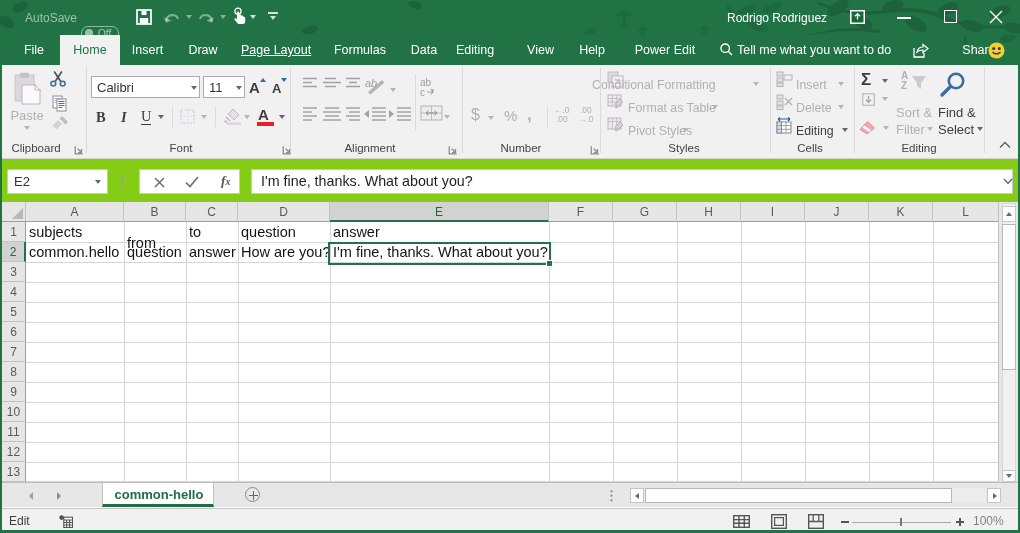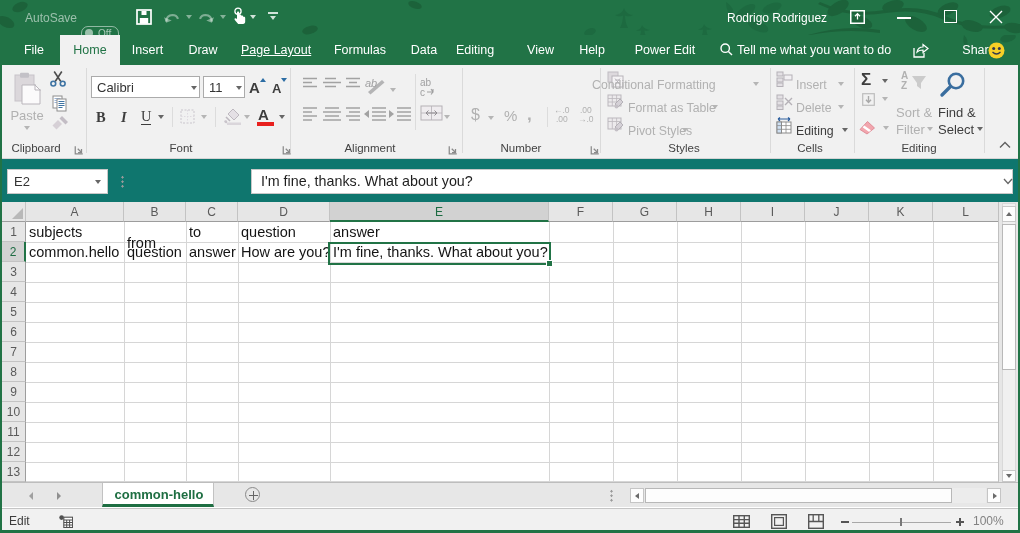--- a/index.html
+++ b/index.html
@@ -18,21 +18,21 @@
 #ribbon { position:absolute; left:0; top:65px; width:1020px; height:94px; background:#f1f1f1; border-bottom:1px solid #d5d5d5; }
 .gsep { position:absolute; top:3px; width:1px; height:85px; background:#dadada; }
 .glabel { position:absolute; top:77px; font-size:11.5px; color:#424242; white-space:nowrap; transform:translateX(-50%); }
 .dlaunch { position:absolute; width:10px; height:10px; }
 .gray { color:#b1b1b1; }
 .dark { color:#3d3d3d; }
 .combo { position:absolute; background:#fff; border:1px solid #ababab; font-size:13px; color:#333; }
 .carr { position:absolute; width:0; height:0; border-left:3.5px solid transparent; border-right:3.5px solid transparent; border-top:4px solid #666; }
 .carr.g { border-top-color:#b5b5b5; }
 
-#fbar { position:absolute; left:0; top:159px; width:1020px; height:43px; background:#0f766e; }
+#fbar { position:absolute; left:0; top:159px; width:1020px; height:43px; background:#84cc16; }
 .fbox { position:absolute; top:10px; height:25px; background:#fff; border:1px solid #c8c8c8; }
 
 #gridwrap { position:absolute; left:0; top:202px; width:1020px; height:280px; background:#e6e6e6; }
 .colhdr { position:absolute; top:0; height:20px; background:#e6e6e6; border-right:1px solid #c3c3c3; color:#5a5a5a; font-size:12px; text-align:center; line-height:20px; }
 .rowhdr { position:absolute; left:2px; width:24px; height:20px; background:#e6e6e6; border-bottom:1px solid #c3c3c3; color:#5a5a5a; font-size:12px; text-align:center; line-height:20px; }
 .vline { position:absolute; top:20px; width:1px; background:#d6d6d6; height:260px; }
 .ctext { position:absolute; font-size:14.5px; color:#141414; line-height:20px; white-space:nowrap; }
 
 #sheetbar { position:absolute; left:0; top:482px; width:1020px; height:25px; background:#e7e7e7; border-top:1px solid #bdbdbd; }
 #statusbar { position:absolute; left:0; top:508px; width:1020px; height:22px; background:#f1f1f1; border-top:1px solid #c5c5c5; }
@@ -357,20 +357,29 @@
   <svg class="abs" style="left:999px;top:76px" width="12" height="8" viewBox="0 0 12 8">
     <path d="M1,6.5 L6,1.5 L11,6.5" fill="none" stroke="#5f5f5f" stroke-width="1.4"></path>
   </svg>
 </div>
 <div id="fbar">
   <div class="fbox" style="left:7px;width:101px;">
     <div class="abs" style="left:6px;top:3.5px;font-size:13px;color:#333;">E2</div>
     <div class="carr" style="left:87px;top:10px;"></div>
   </div>
   <div class="abs" style="left:121px;top:16px;width:3px;height:13px;background-image:radial-gradient(circle, #9a9a9a 1px, transparent 1.2px);background-size:3px 4.5px;"></div>
+  <div class="fbox" style="left:139px;width:101px;">
+    <svg class="abs" style="left:14px;top:6.5px" width="11" height="11" viewBox="0 0 11 11">
+          <path d="M1,1 L10,10 M10,1 L1,10" stroke="#6f6f6f" stroke-width="1.5"></path>
+        </svg>
+    <svg class="abs" style="left:45px;top:6px" width="14" height="12" viewBox="0 0 14 12">
+          <path d="M1,6.5 L5,10.5 L13,1" fill="none" stroke="#6f6f6f" stroke-width="1.7"></path>
+        </svg>
+    <div class="abs" style="left:81px;top:3px;font-size:13.5px;font-style:italic;font-family:'Liberation Serif',serif;color:#555;font-weight:bold;">f<span style="font-size:10px;">x</span></div>
+  </div>
   <div class="fbox" style="left:251px;width:762px;">
     <div class="abs" style="left:9px;top:3px;font-size:14.3px;color:#1f1f1f;">I'm fine, thanks. What about you?</div>
     <svg class="abs" style="left:751px;top:8px" width="10" height="7" viewBox="0 0 10 7">
           <path d="M1,1 L5,5.5 L9,1" fill="none" stroke="#666" stroke-width="1.3"></path>
         </svg>
   </div>
 </div>
 <div id="gridwrap">
 
   <div class="abs" style="left:2px;top:0;width:24px;height:20px;background:#e6e6e6;border-right:1px solid #c3c3c3;border-bottom:1px solid #9d9d9d;">

